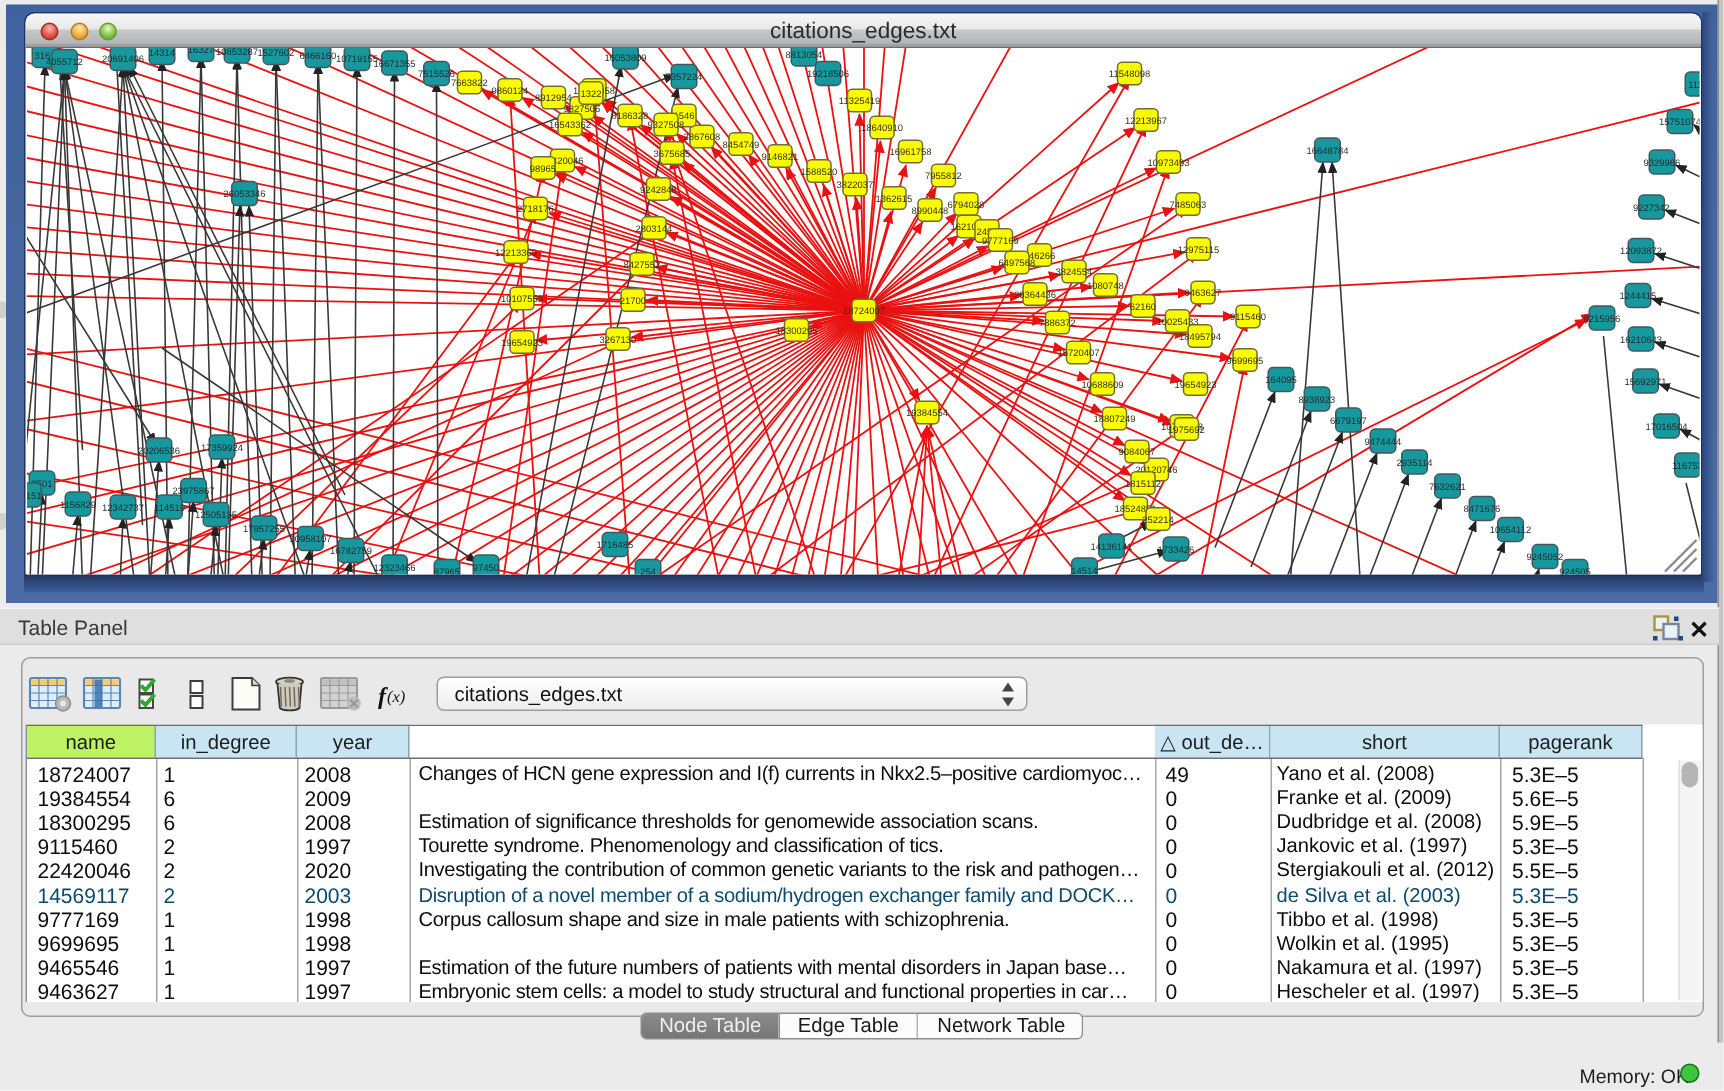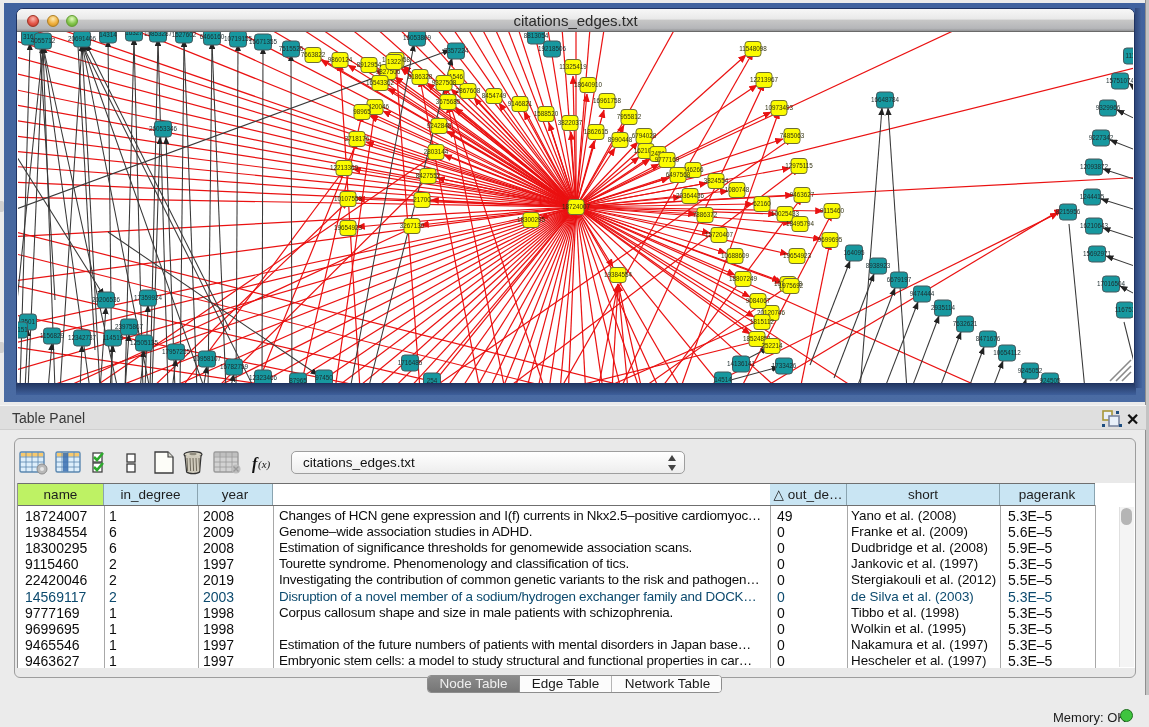--- a/index.html
+++ b/index.html
@@ -632,21 +632,20 @@
       <span style="position:absolute;left:185px">2008</span>
       <span style="position:absolute;left:261px;width:492px;overflow:hidden;font-size:13.4px;letter-spacing:-0.22px">Changes of HCN gene expression and I(f) currents in Nkx2.5–positive cardiomyoc…</span>
       <span style="position:absolute;left:759px">49</span>
       <span style="position:absolute;left:833px;width:149px;overflow:hidden;font-size:13.4px">Yano et al. (2008)</span>
       <span style="position:absolute;left:990px">5.3E–5</span>
     </div>
     <div style="position:absolute;left:0;top:40.8px;width:1077px;height:16.2px;font-size:14px;color:#0c0c0c;line-height:16.2px;white-space:nowrap">
       <span style="position:absolute;left:7px">19384554</span>
       <span style="position:absolute;left:91px">6</span>
       <span style="position:absolute;left:185px">2009</span>
-      <span style="position:absolute;left:261px;width:492px;overflow:hidden;font-size:13.4px;letter-spacing:-0.22px">Genome–wide association studies in ADHD.</span>
       <span style="position:absolute;left:759px">0</span>
       <span style="position:absolute;left:833px;width:149px;overflow:hidden;font-size:13.4px">Franke et al. (2009)</span>
       <span style="position:absolute;left:990px">5.6E–5</span>
     </div>
     <div style="position:absolute;left:0;top:57.0px;width:1077px;height:16.2px;font-size:14px;color:#0c0c0c;line-height:16.2px;white-space:nowrap">
       <span style="position:absolute;left:7px">18300295</span>
       <span style="position:absolute;left:91px">6</span>
       <span style="position:absolute;left:185px">2008</span>
       <span style="position:absolute;left:261px;width:492px;overflow:hidden;font-size:13.4px;letter-spacing:-0.22px">Estimation of significance thresholds for genomewide association scans.</span>
       <span style="position:absolute;left:759px">0</span>
@@ -658,21 +657,21 @@
       <span style="position:absolute;left:91px">2</span>
       <span style="position:absolute;left:185px">1997</span>
       <span style="position:absolute;left:261px;width:492px;overflow:hidden;font-size:13.4px;letter-spacing:-0.22px">Tourette syndrome. Phenomenology and classification of tics.</span>
       <span style="position:absolute;left:759px">0</span>
       <span style="position:absolute;left:833px;width:149px;overflow:hidden;font-size:13.4px">Jankovic et al. (1997)</span>
       <span style="position:absolute;left:990px">5.3E–5</span>
     </div>
     <div style="position:absolute;left:0;top:89.4px;width:1077px;height:16.2px;font-size:14px;color:#0c0c0c;line-height:16.2px;white-space:nowrap">
       <span style="position:absolute;left:7px">22420046</span>
       <span style="position:absolute;left:91px">2</span>
-      <span style="position:absolute;left:185px">2019</span>
+      <span style="position:absolute;left:185px">2020</span>
       <span style="position:absolute;left:261px;width:492px;overflow:hidden;font-size:13.4px;letter-spacing:-0.22px">Investigating the contribution of common genetic variants to the risk and pathogen…</span>
       <span style="position:absolute;left:759px">0</span>
       <span style="position:absolute;left:833px;width:149px;overflow:hidden;font-size:13.4px">Stergiakouli et al. (2012)</span>
       <span style="position:absolute;left:990px">5.5E–5</span>
     </div>
     <div style="position:absolute;left:0;top:105.6px;width:1077px;height:16.2px;font-size:14px;color:#0c4a6e;line-height:16.2px;white-space:nowrap">
       <span style="position:absolute;left:7px">14569117</span>
       <span style="position:absolute;left:91px">2</span>
       <span style="position:absolute;left:185px">2003</span>
       <span style="position:absolute;left:261px;width:492px;overflow:hidden;font-size:13.4px;letter-spacing:-0.22px">Disruption of a novel member of a sodium/hydrogen exchanger family and DOCK…</span>

